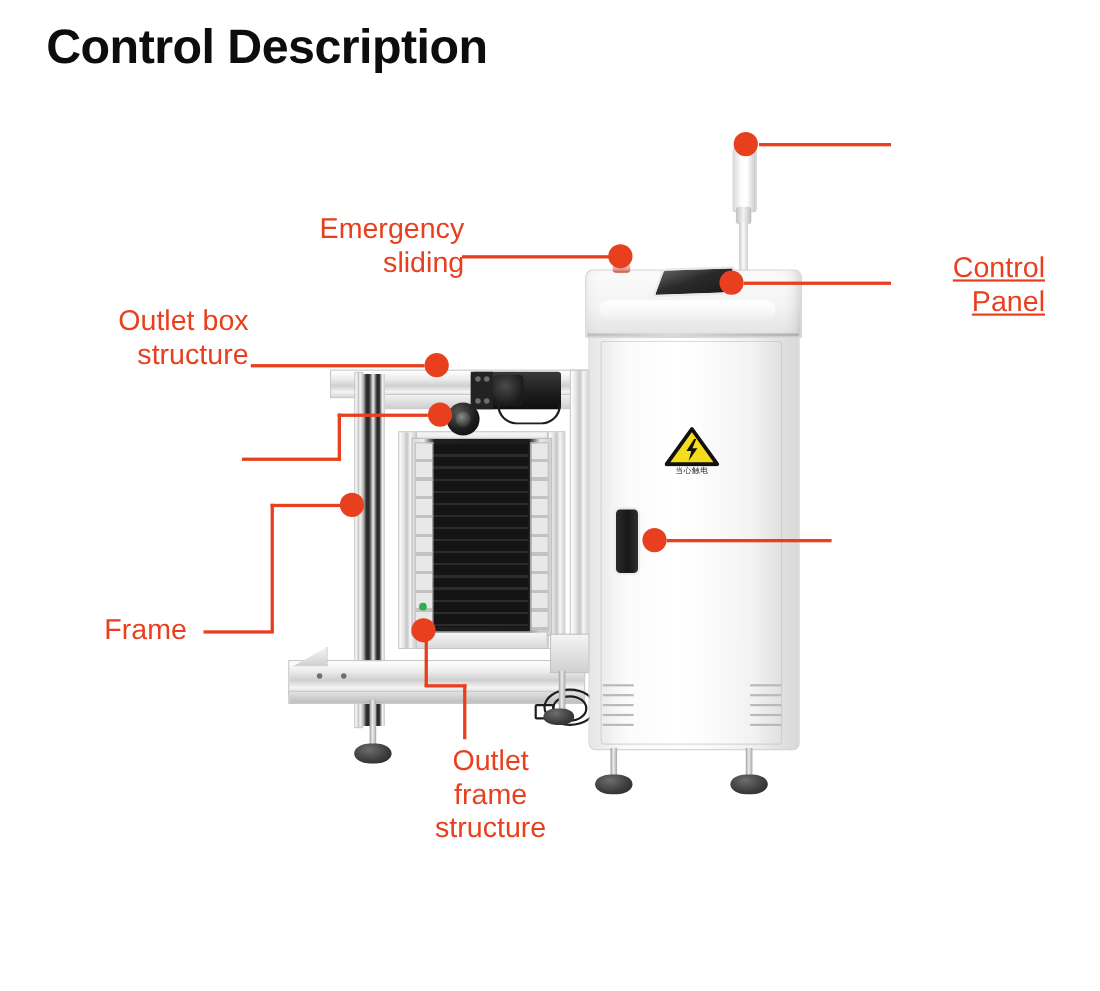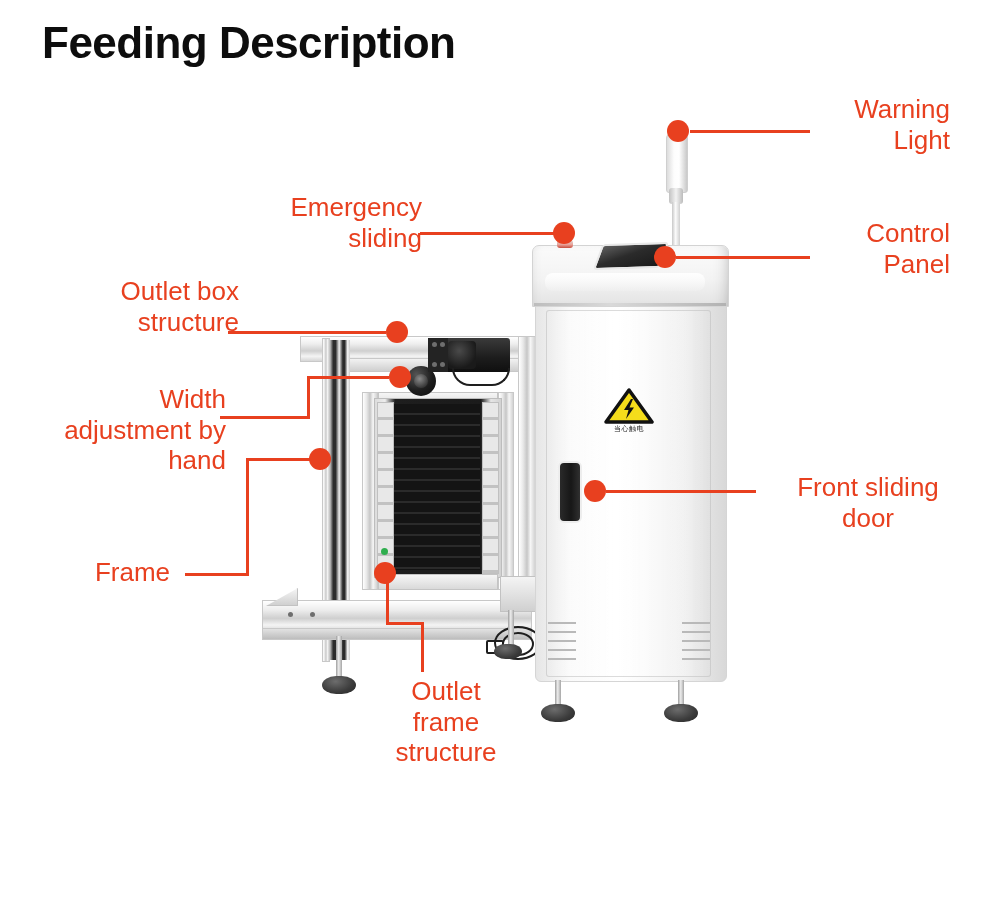--- a/index.html
+++ b/index.html
@@ -285,21 +285,21 @@
     line-height: 1;
     margin-top: 1px;
     letter-spacing: 0.5px;
   }
 </style>
 </head>
 <body>
 
 <div id="page">
 
-  <div id="page-title">Feeding Description</div>
+  <div id="page-title">Control Description</div>
 
   <div id="machine">
 
     <div class="tower-lamp"></div>
     <div class="tower-neck"></div>
     <div class="tower-pole"></div>
 
     <div class="rail-h" style="left:300px; top:336px; width:232px; height:24px;"></div>
     <div class="rail-h" style="left:336px; top:358px; width:196px; height:12px; background:linear-gradient(180deg,#f2f2f2,#cfcfcf);"></div>
 
@@ -376,60 +376,53 @@
     <div class="vent" style="left:682px; top:640px;"></div>
     <div class="vent" style="left:682px; top:649px;"></div>
     <div class="vent" style="left:682px; top:658px;"></div>
 
     <div class="foot-pole" style="left:555px; top:680px; height:30px;"></div>
     <div class="foot-pad" style="left:541px; top:704px;"></div>
     <div class="foot-pole" style="left:678px; top:680px; height:30px;"></div>
     <div class="foot-pad" style="left:664px; top:704px;"></div>
   </div>
 
-  <div class="callout right" style="left:700px; top:94px; width:250px;">Warning
-Light</div>
   <div class="lead-h" style="left:690px; top:130px; width:120px;"></div>
   <div class="dot" style="left:667px; top:120px; width:22px; height:22px;"></div>
 
-  <div class="callout right" style="left:700px; top:218px; width:250px;">Control
+  <div class="callout right" style="left:700px; top:228px; width:250px;text-decoration:underline;">Control
 Panel</div>
   <div class="lead-h" style="left:676px; top:256px; width:134px;"></div>
   <div class="dot" style="left:654px; top:246px; width:22px; height:22px;"></div>
 
   <div class="callout right" style="left:180px; top:192px; width:242px;">Emergency
 sliding</div>
   <div class="lead-h" style="left:420px; top:232px; width:134px;"></div>
   <div class="dot" style="left:553px; top:222px; width:22px; height:22px;"></div>
 
-  <div class="callout right" style="left:0px; top:276px; width:226px;padding-left:13px;">Outlet box
+  <div class="callout right" style="left:0px; top:276px; width:226px;">Outlet box
 structure</div>
   <div class="lead-h" style="left:228px; top:331px; width:158px;"></div>
   <div class="dot" style="left:386px; top:321px; width:22px; height:22px;"></div>
 
-  <div class="callout right" style="left:0px; top:384px; width:226px;">Width
-adjustment by
-hand</div>
   <div class="lead-h" style="left:220px; top:416px; width:90px;"></div>
   <div class="lead-v" style="left:307px; top:376px; height:43px;"></div>
   <div class="lead-h" style="left:307px; top:376px; width:82px;"></div>
   <div class="dot" style="left:389px; top:366px; width:22px; height:22px;"></div>
 
   <div class="callout right" style="left:0px; top:557px; width:170px;">Frame</div>
   <div class="lead-h" style="left:185px; top:573px; width:64px;"></div>
   <div class="lead-v" style="left:246px; top:458px; height:117px;"></div>
   <div class="lead-h" style="left:246px; top:458px; width:64px;"></div>
   <div class="dot" style="left:309px; top:448px; width:22px; height:22px;"></div>
 
   <div class="callout center" style="left:363px; top:676px; width:166px;">Outlet
 frame
 structure</div>
   <div class="lead-v" style="left:386px; top:582px; height:42px;"></div>
   <div class="lead-h" style="left:386px; top:622px; width:38px;"></div>
   <div class="lead-v" style="left:421px; top:622px; height:50px;"></div>
   <div class="dot" style="left:374px; top:562px; width:22px; height:22px;"></div>
 
-  <div class="callout center" style="left:760px; top:472px; width:216px;">Front sliding
-door</div>
   <div class="lead-h" style="left:606px; top:490px; width:150px;"></div>
   <div class="dot" style="left:584px; top:480px; width:22px; height:22px;"></div>
 
 </div>
 
 </body></html>

